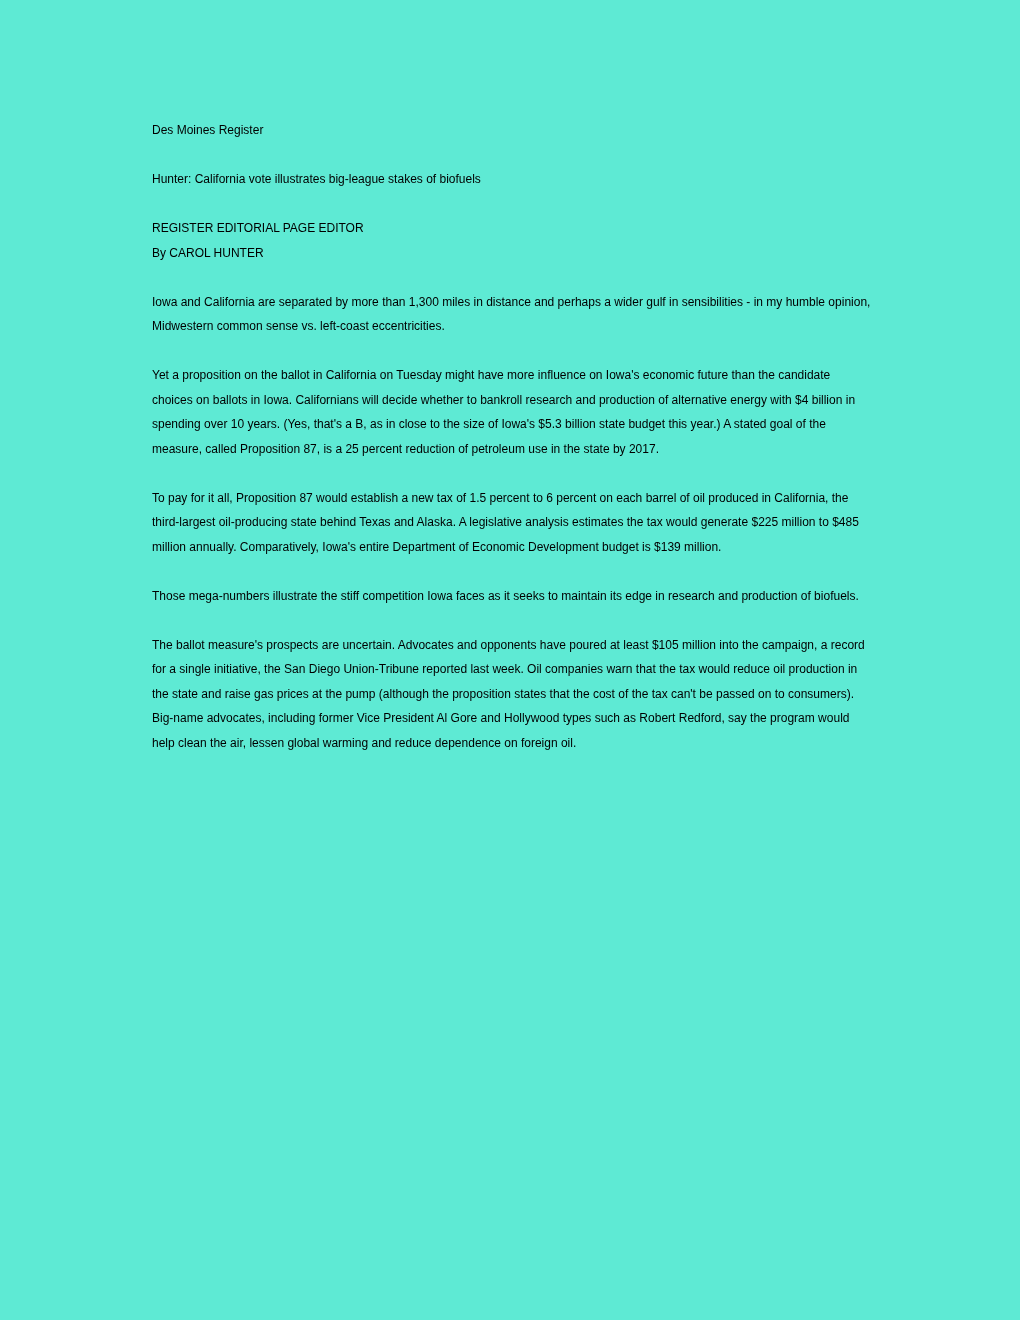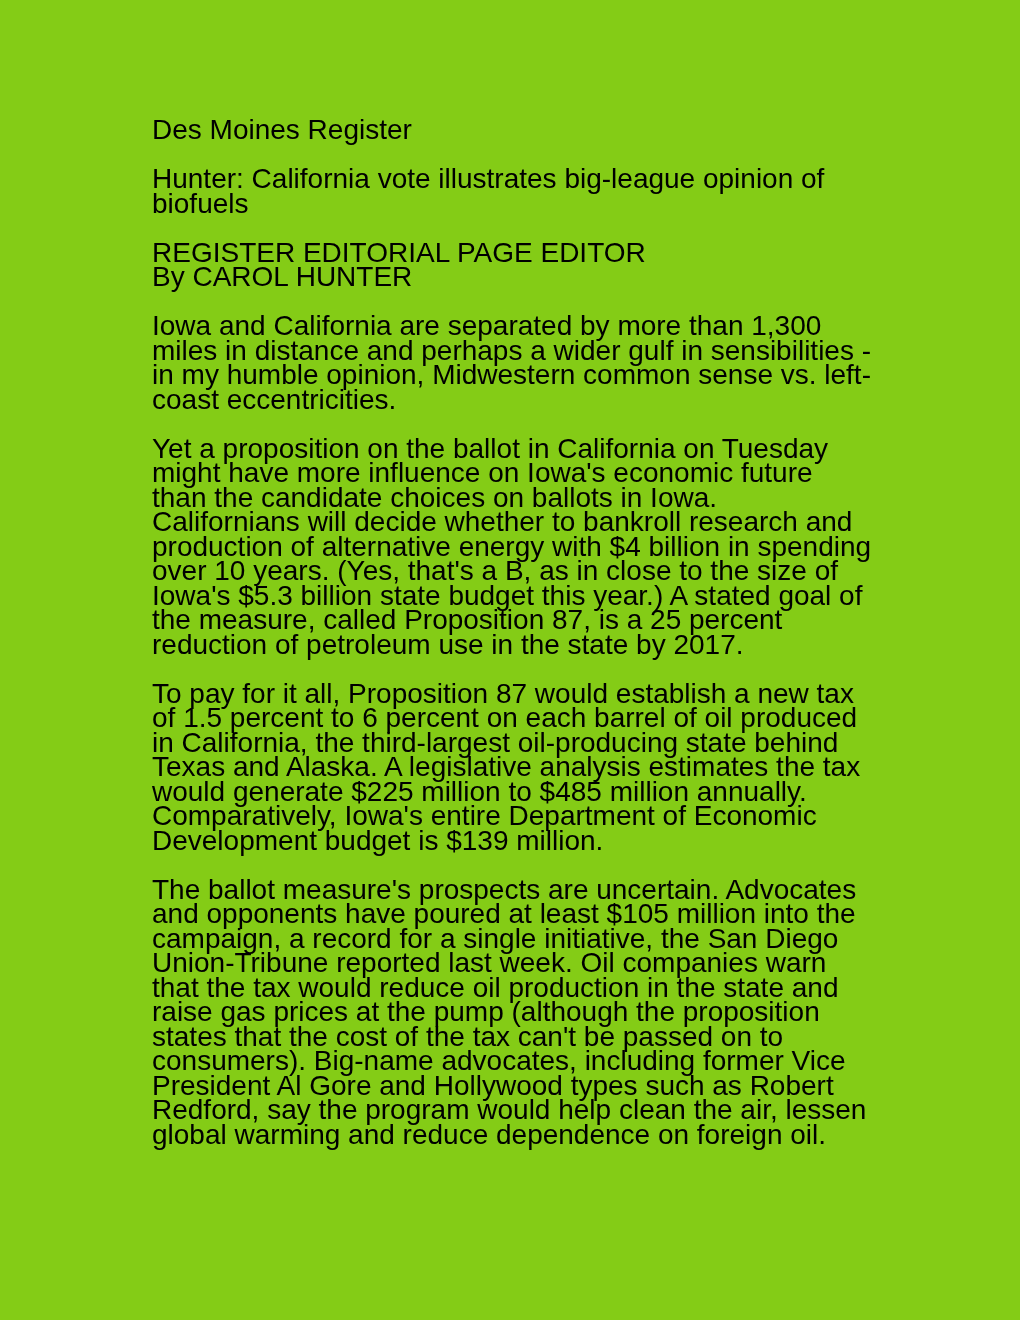--- a/index.html
+++ b/index.html
@@ -4,25 +4,25 @@
 <style>
   html, body {
     margin: 0;
     padding: 0;
     background: #ffffff;
   }
   .page {
     position: relative;
     width: 1020px;
     min-height: 1320px;
-    background: #84cc16;
+    background: #5eead4;
     box-sizing: border-box;
     padding: 118px 148px 60px 152px;
     font-family: "Liberation Sans", sans-serif;
-    font-size: 28px;
+    font-size: 12px;
     line-height: 24.5px;
     color: #000000;
     -webkit-font-smoothing: antialiased;
   }
   .block {
     margin: 0 0 24.5px 0;
   }
   .line {
     margin: 0;
   }
@@ -37,28 +37,29 @@
 </head>
 <body>
 
 <div class="page">
 
   <div class="block">
     <p class="line">Des Moines Register</p>
   </div>
 
   <div class="block">
-    <p class="line">Hunter: California vote illustrates big-league opinion of biofuels</p>
+    <p class="line">Hunter: California vote illustrates big-league stakes of biofuels</p>
   </div>
 
   <div class="block">
     <p class="line">REGISTER EDITORIAL PAGE EDITOR</p>
     <p class="line">By CAROL HUNTER</p>
   </div>
 
   <div>
     <p class="para">Iowa and California are separated by more than 1,300 miles in distance and perhaps a wider gulf in sensibilities - in my humble opinion, Midwestern common sense vs. left-coast eccentricities.</p>
     <p class="para">Yet a proposition on the ballot in California on Tuesday might have more influence on Iowa's economic future than the candidate choices on ballots in Iowa. Californians will decide whether to bankroll research and production of alternative energy with $4 billion in spending over 10 years. (Yes, that's a B, as in close to the size of Iowa's $5.3 billion state budget this year.) A stated goal of the measure, called Proposition 87, is a 25 percent reduction of petroleum use in the state by 2017.</p>
     <p class="para">To pay for it all, Proposition 87 would establish a new tax of 1.5 percent to 6 percent on each barrel of oil produced in California, the third-largest oil-producing state behind Texas and Alaska. A legislative analysis estimates the tax would generate $225 million to $485 million annually. Comparatively, Iowa's entire Department of Economic Development budget is $139 million.</p>
+    <p class="para">Those mega-numbers illustrate the stiff competition Iowa faces as it seeks to maintain its edge in research and production of biofuels.</p>
     <p class="para">The ballot measure's prospects are uncertain. Advocates and opponents have poured at least $105 million into the campaign, a record for a single initiative, the San Diego Union-Tribune reported last week. Oil companies warn that the tax would reduce oil production in the state and raise gas prices at the pump (although the proposition states that the cost of the tax can't be passed on to consumers). Big-name advocates, including former Vice President Al Gore and Hollywood types such as Robert Redford, say the program would help clean the air, lessen global warming and reduce dependence on foreign oil.</p>
   </div>
 
 </div>
 
 </body></html>

